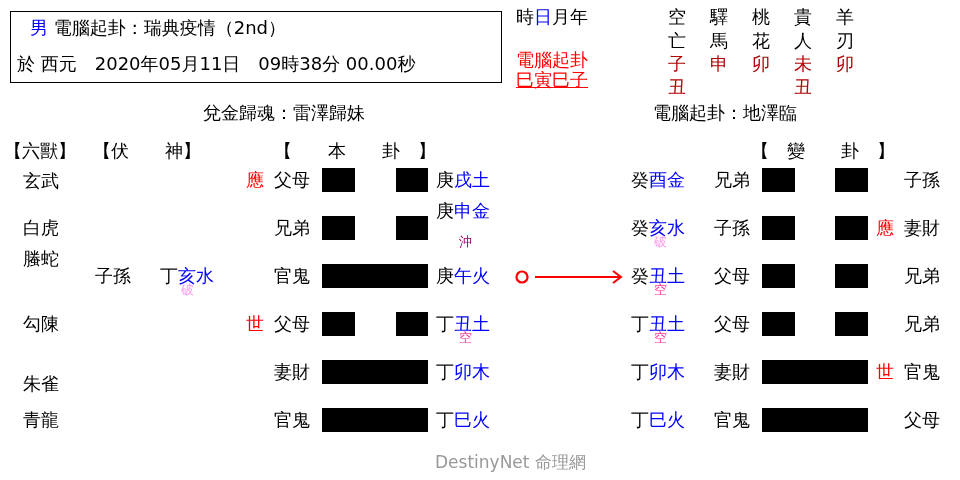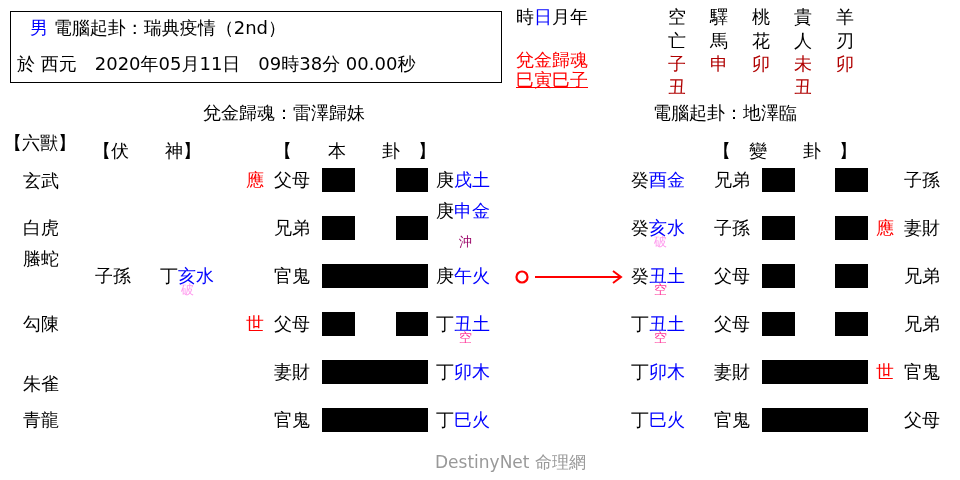--- a/index.html
+++ b/index.html
@@ -23,21 +23,21 @@
 <div class="box"></div>
 <div class="abs" style="left:30px;top:19px;">
   <span class="blue">男</span>
   <span>電腦起卦：瑞典疫情（2nd）</span>
 </div>
 <div class="abs" style="left:17px;top:55px;">於 西元　2020年05月11日　09時38分 00.00秒</div>
 
 <div class="abs" style="left:516px;top:8px;">
   <span>時</span><span class="blue">日</span><span>月</span><span>年</span>
 </div>
-<div class="abs red" style="left:516px;top:51px;">兌金歸魂</div>
+<div class="abs red" style="left:516px;top:51px;">電腦起卦</div>
 <div class="abs red" style="left:516px;top:71px;text-decoration:underline;">巳寅巳子</div>
 
 <div id="shensha">
     <div class="abs " style="left: 668px; top: 8px;">空</div>
     <div class="abs " style="left: 668px; top: 32px;">亡</div>
     <div class="abs dred" style="left: 668px; top: 55px;">子</div>
     <div class="abs dred" style="left: 668px; top: 78px;">丑</div>
     <div class="abs " style="left: 710px; top: 8px;">驛</div>
     <div class="abs " style="left: 710px; top: 32px;">馬</div>
     <div class="abs dred" style="left: 710px; top: 55px;">申</div>
@@ -49,24 +49,24 @@
     <div class="abs dred" style="left: 794px; top: 55px;">未</div>
     <div class="abs dred" style="left: 794px; top: 78px;">丑</div>
     <div class="abs " style="left: 836px; top: 8px;">羊</div>
     <div class="abs " style="left: 836px; top: 32px;">刃</div>
     <div class="abs dred" style="left: 836px; top: 55px;">卯</div>
   </div>
 
 <div class="abs" style="left:203px;top:104px;">兌金歸魂：雷澤歸妹</div>
 <div class="abs" style="left:653px;top:104px;">電腦起卦：地澤臨</div>
 
-<div class="abs" style="left:4px;top:134px;">【六獸】</div>
+<div class="abs" style="left:4px;top:142px;">【六獸】</div>
 <div class="abs" style="left:93px;top:142px;text-align:center;">【伏　　神】</div>
 <div class="abs" style="left:274px;top:142px;">【　　本　　卦　】</div>
-<div class="abs" style="left:713px;top:142px;">【　變　　卦　】</div>
+<div class="abs" style="left:751px;top:142px;">【　變　　卦　】</div>
 
 <div id="rows">
     <div class="abs" style="left:23px;top:172px">玄武</div>
     <div class="abs red" style="left:246px;top:171px">應</div>
     <div class="abs" style="left:274px;top:171px">父母</div>
     <div class="seg" style="left:322px;top:168px;width:33px"></div>
     <div class="seg" style="left:396px;top:168px;width:32px"></div>
     <div class="abs" style="left:436px;top:171px"><span>庚</span><span class="blue">戌土</span></div>
     <div class="abs" style="left:631px;top:171px"><span>癸</span><span class="blue">酉金</span></div>
     <div class="abs" style="left:714px;top:171px">兄弟</div>

